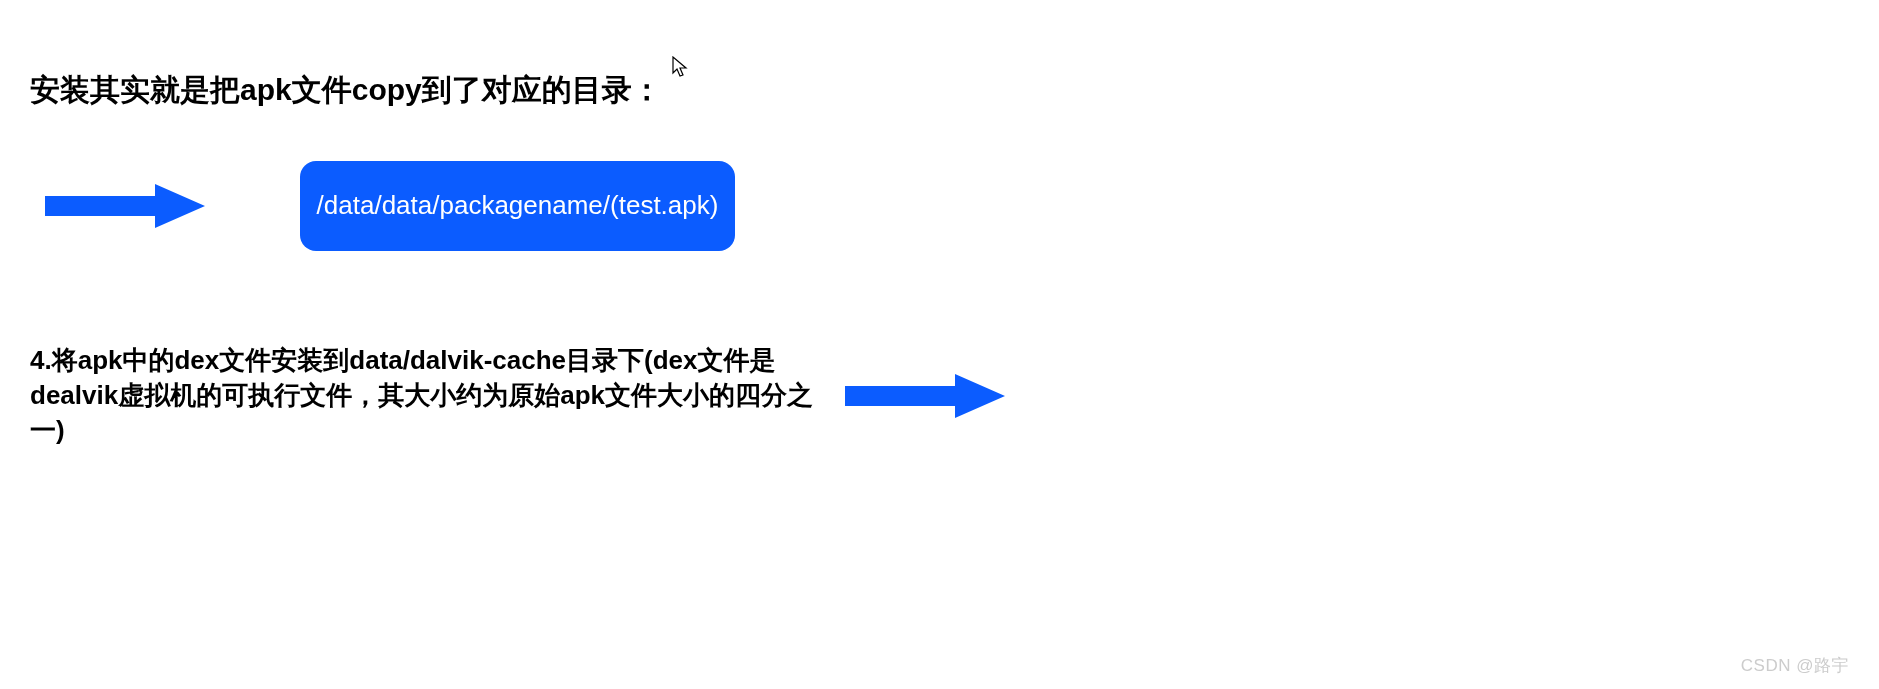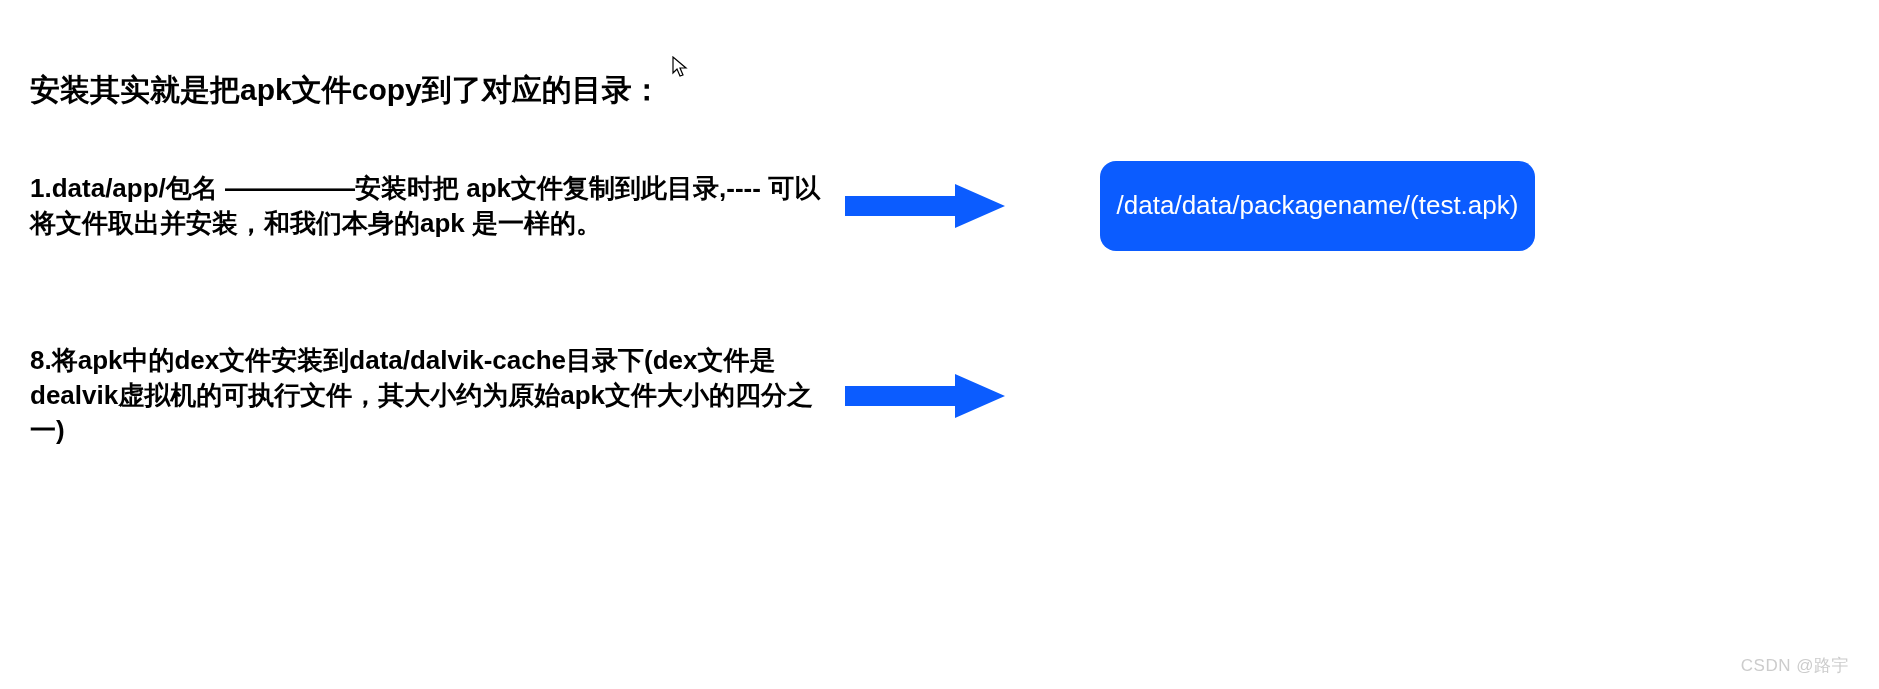--- a/index.html
+++ b/index.html
@@ -80,32 +80,31 @@
   }
 </style>
 </head>
 <body>
 
 <div class="content">
 
   <div class="heading">安装其实就是把apk文件copy到了对应的目录：</div>
 
   <div class="row">
-    <div class="left-text">1.data/app/包名 —————安装时把 apk文件复制到此目录,---- 可以将文件取出并安装，和我们本身的apk 是一样的。</div>
     <div class="arrow-wrap">
       <svg class="arrow-svg" viewBox="0 0 160 50">
         <polygon points="0,15 110,15 110,3 160,25 110,47 110,35 0,35" fill="#0b5cff"></polygon>
       </svg>
     </div>
     <div class="box">/data/data/packagename/(test.apk)</div>
   </div>
 
 
   <div class="row">
-    <div class="left-text">8.将apk中的dex文件安装到data/dalvik-cache目录下(dex文件是dealvik虚拟机的可执行文件，其大小约为原始apk文件大小的四分之一)</div>
+    <div class="left-text">4.将apk中的dex文件安装到data/dalvik-cache目录下(dex文件是dealvik虚拟机的可执行文件，其大小约为原始apk文件大小的四分之一)</div>
     <div class="arrow-wrap">
       <svg class="arrow-svg" viewBox="0 0 160 50">
         <polygon points="0,15 110,15 110,3 160,25 110,47 110,35 0,35" fill="#0b5cff"></polygon>
       </svg>
     </div>
   </div>
 
 </div>
 
 <svg class="cursor" viewBox="0 0 16 22">

